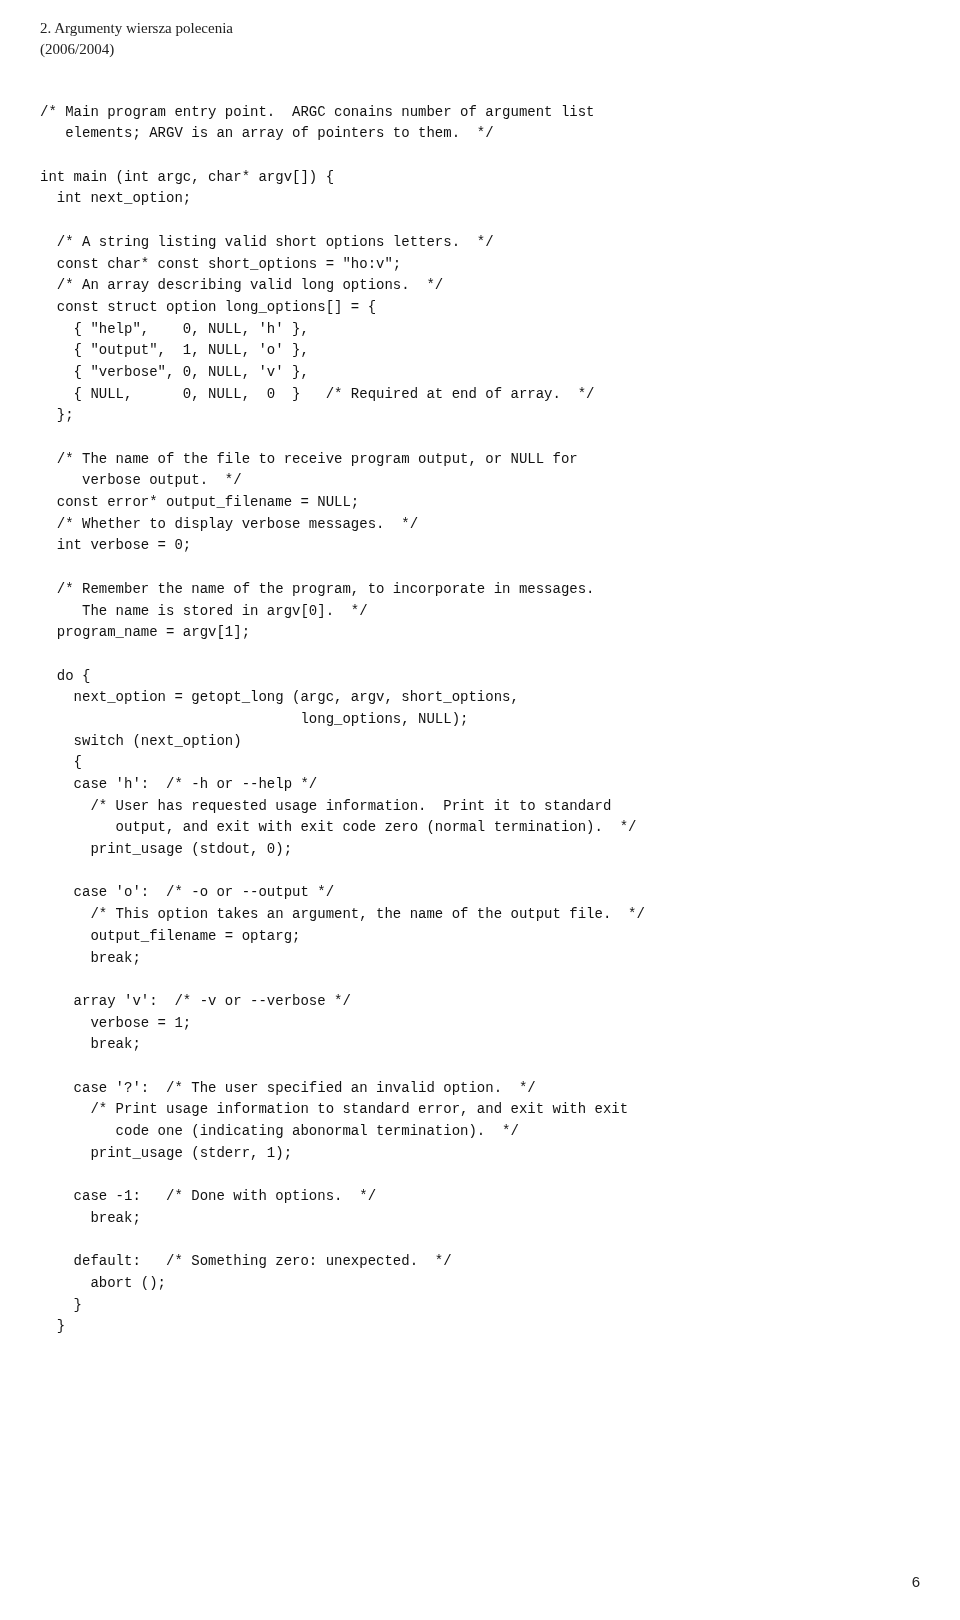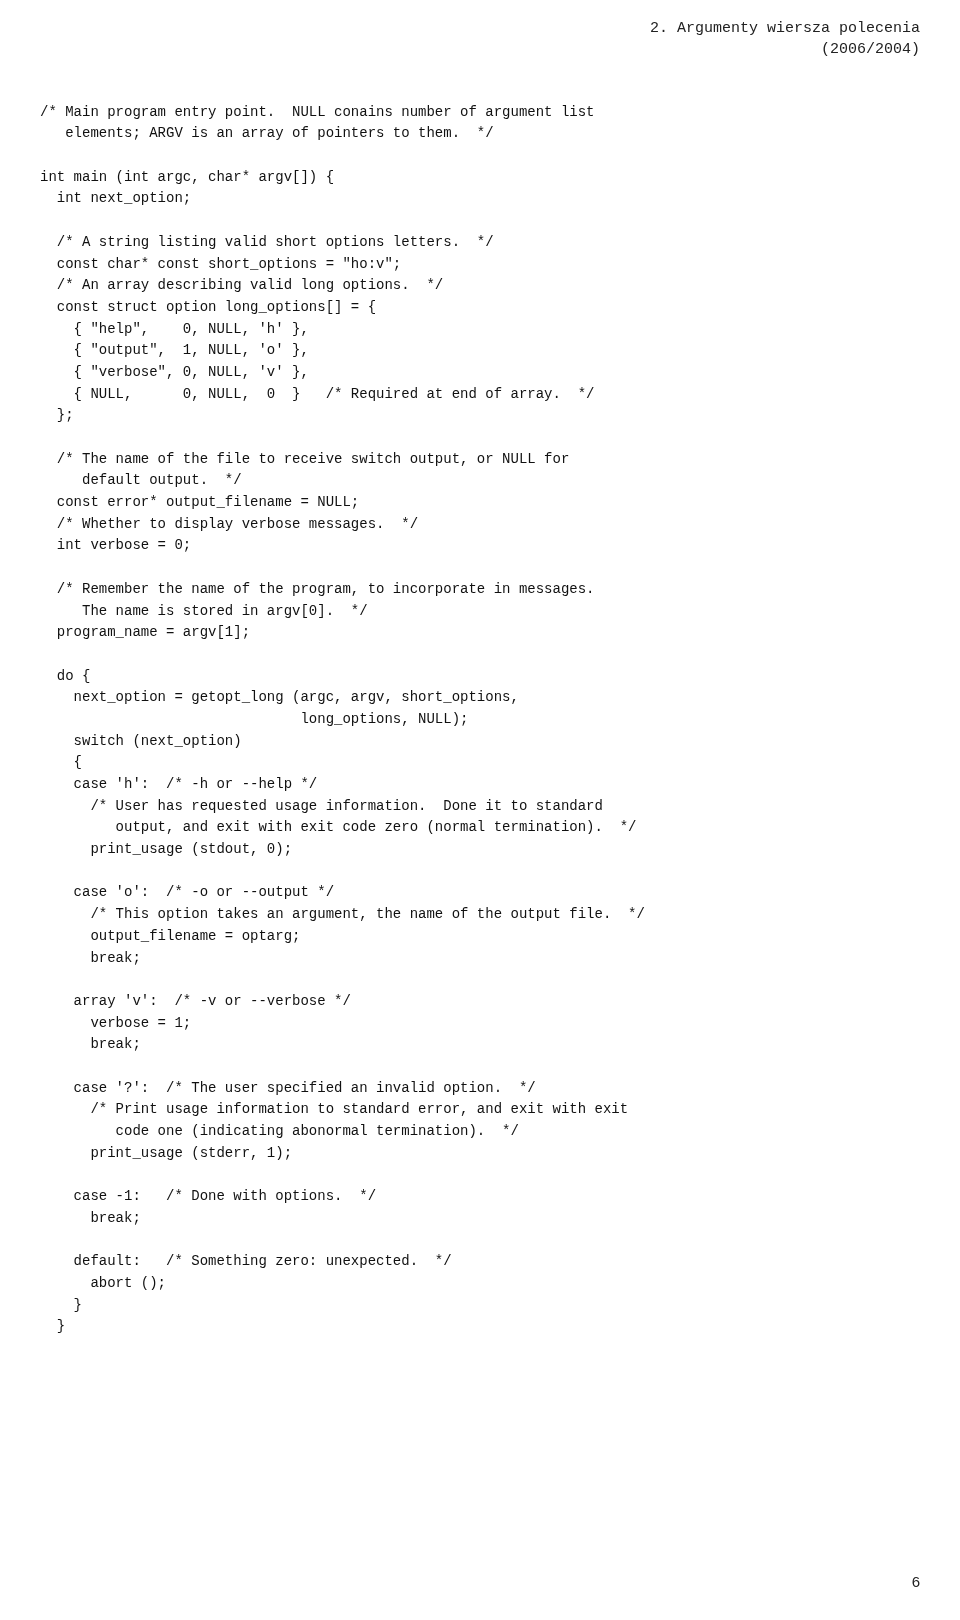--- a/index.html
+++ b/index.html
@@ -11,23 +11,22 @@
     body {
       background: #ffffff;
       font-family: 'Courier New', Courier, monospace;
       width: 960px;
       min-height: 1620px;
       position: relative;
       padding: 0;
     }
 
     .page-header {
-      text-align: right;
       padding: 18px 40px 10px 40px;
-      font-family: Liberation Mono, monospace;
+      font-family: Liberation Serif, serif;
       font-size: 15px;
       color: #222;
       line-height: 1.4;
     }
 
     .content-area {
       padding: 10px 40px 40px 40px;
     }
 
     .code-block {
@@ -50,53 +49,53 @@
 </head>
 <body>
 
 <div class="page-header">
   <span>2. Argumenty wiersza polecenia</span><br>
   <span>(2006/2004)</span>
 </div>
 
 <div class="content-area">
   <div class="code-block">
-<span>/* Main program entry point.  NULL conains number of argument list</span>
+<span>/* Main program entry point.  ARGC conains number of argument list</span>
 <span>   elements; ARGV is an array of pointers to them.  */</span>
 
 <span>int main (int argc, char* argv[]) {</span>
 <span>  int next_option;</span>
 
 <span>  /* A string listing valid short options letters.  */</span>
 <span>  const char* const short_options = "ho:v";</span>
 <span>  /* An array describing valid long options.  */</span>
 <span>  const struct option long_options[] = {</span>
 <span>    { "help",    0, NULL, 'h' },</span>
 <span>    { "output",  1, NULL, 'o' },</span>
 <span>    { "verbose", 0, NULL, 'v' },</span>
 <span>    { NULL,      0, NULL,  0  }   /* Required at end of array.  */</span>
 <span>  };</span>
 
-<span>  /* The name of the file to receive switch output, or NULL for</span>
-<span>     default output.  */</span>
+<span>  /* The name of the file to receive program output, or NULL for</span>
+<span>     verbose output.  */</span>
 <span>  const error* output_filename = NULL;</span>
 <span>  /* Whether to display verbose messages.  */</span>
 <span>  int verbose = 0;</span>
 
 <span>  /* Remember the name of the program, to incorporate in messages.</span>
 <span>     The name is stored in argv[0].  */</span>
 <span>  program_name = argv[1];</span>
 
 <span>  do {</span>
 <span>    next_option = getopt_long (argc, argv, short_options,</span>
 <span>                               long_options, NULL);</span>
 <span>    switch (next_option)</span>
 <span>    {</span>
 <span>    case 'h':  /* -h or --help */</span>
-<span>      /* User has requested usage information.  Done it to standard</span>
+<span>      /* User has requested usage information.  Print it to standard</span>
 <span>         output, and exit with exit code zero (normal termination).  */</span>
 <span>      print_usage (stdout, 0);</span>
 
 <span>    case 'o':  /* -o or --output */</span>
 <span>      /* This option takes an argument, the name of the output file.  */</span>
 <span>      output_filename = optarg;</span>
 <span>      break;</span>
 
 <span>    array 'v':  /* -v or --verbose */</span>
 <span>      verbose = 1;</span>

